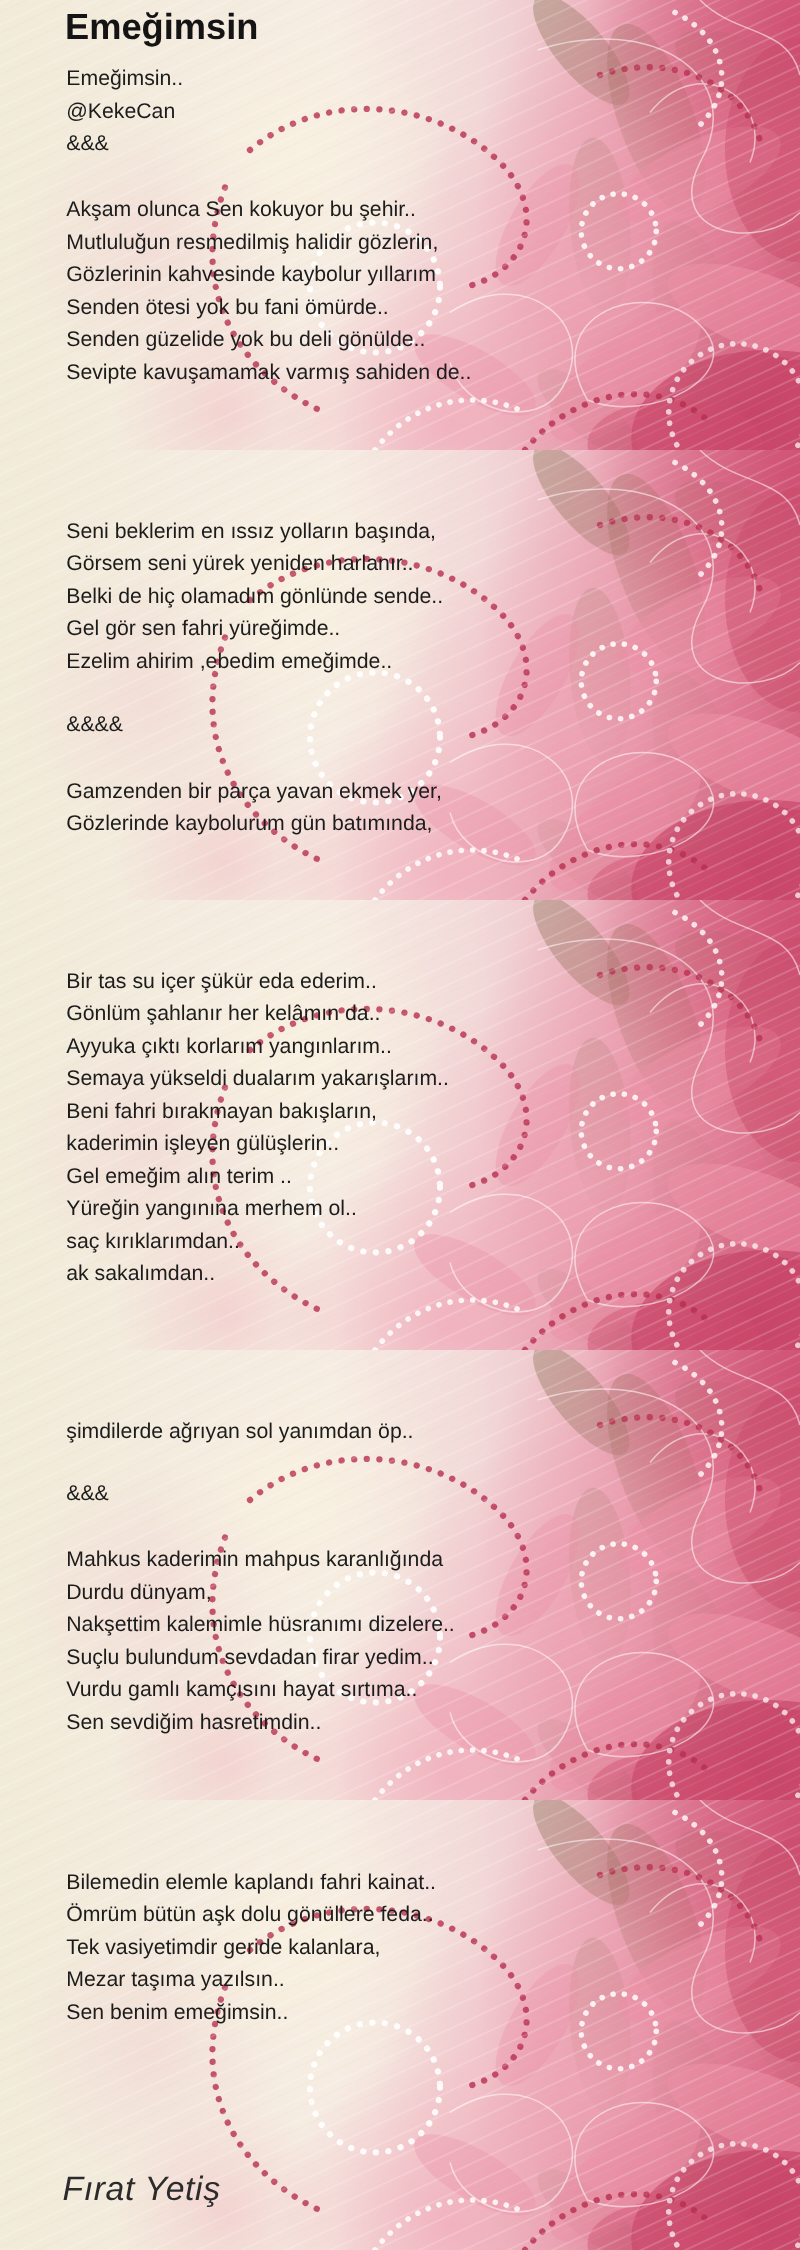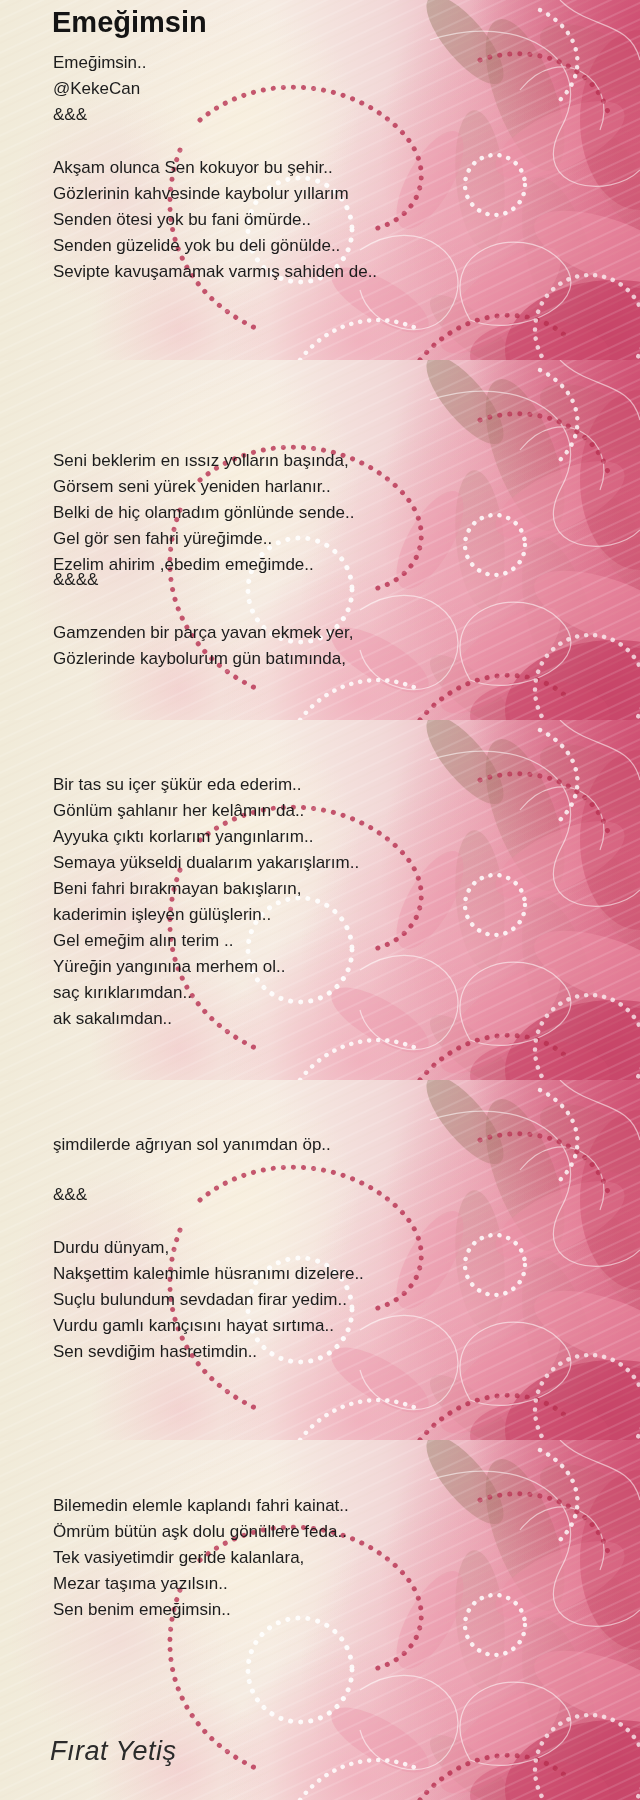--- a/index.html
+++ b/index.html
@@ -15,21 +15,21 @@
     position:absolute;left:52px;top:6px;margin:0;
     font-size:29px;font-weight:700;color:#141414;
   }
   .block{
     position:absolute;left:53px;
     color:#1c1c1c;font-weight:400;font-size:17px;
   }
   .line{height:26px;line-height:26px;white-space:nowrap;}
   #header-lines{top:50px;}
   .st-0{top:155px;}
-  .st-1{top:412px;margin-top:36px;}
+  .st-1{top:412px;}
   .st-2{top:567px;}
   .st-3{top:620px;}
   .st-4{top:772px;}
   .st-5{top:1132px;}
   .st-6{top:1182px;}
   .st-7{top:1235px;}
   .st-8{top:1493px;}
   .author{
     position:absolute;left:50px;top:1736px;
     font-style:italic;font-weight:400;font-size:27px;color:#2b2b2b;
@@ -496,20 +496,21 @@
 <div class="content">
   <h1 class="title">Emeğimsin</h1>
   <div class="block" id="header-lines">
       <div class="line">Emeğimsin..</div>
       <div class="line">@KekeCan</div>
       <div class="line">&amp;&amp;&amp;</div>
     </div>
   <div id="stanzas">
       <div class="block stanza st-0">
         <div class="line">Akşam olunca Sen kokuyor bu şehir..</div>
+        <div class="line">Mutluluğun resmedilmiş halidir gözlerin,</div>
         <div class="line">Gözlerinin kahvesinde kaybolur yıllarım</div>
         <div class="line">Senden ötesi yok bu fani ömürde..</div>
         <div class="line">Senden güzelide yok bu deli gönülde..</div>
         <div class="line">Sevipte kavuşamamak varmış sahiden de..</div>
       </div>
       <div class="block stanza st-1">
         <div class="line">Seni beklerim en ıssız yolların başında,</div>
         <div class="line">Görsem seni yürek yeniden harlanır..</div>
         <div class="line">Belki de hiç olamadım gönlünde sende..</div>
         <div class="line">Gel gör sen fahri yüreğimde..</div>
@@ -534,20 +535,21 @@
         <div class="line">saç kırıklarımdan..</div>
         <div class="line">ak sakalımdan..</div>
       </div>
       <div class="block stanza st-5">
         <div class="line">şimdilerde ağrıyan sol yanımdan öp..</div>
       </div>
       <div class="block stanza st-6">
         <div class="line">&amp;&amp;&amp;</div>
       </div>
       <div class="block stanza st-7">
+        <div class="line">Mahkus kaderimin mahpus karanlığında</div>
         <div class="line">Durdu dünyam,</div>
         <div class="line">Nakşettim kalemimle hüsranımı dizelere..</div>
         <div class="line">Suçlu bulundum sevdadan firar yedim..</div>
         <div class="line">Vurdu gamlı kamçısını hayat sırtıma..</div>
         <div class="line">Sen sevdiğim hasretimdin..</div>
       </div>
       <div class="block stanza st-8">
         <div class="line">Bilemedin elemle kaplandı fahri kainat..</div>
         <div class="line">Ömrüm bütün aşk dolu gönüllere feda..</div>
         <div class="line">Tek vasiyetimdir geride kalanlara,</div>

